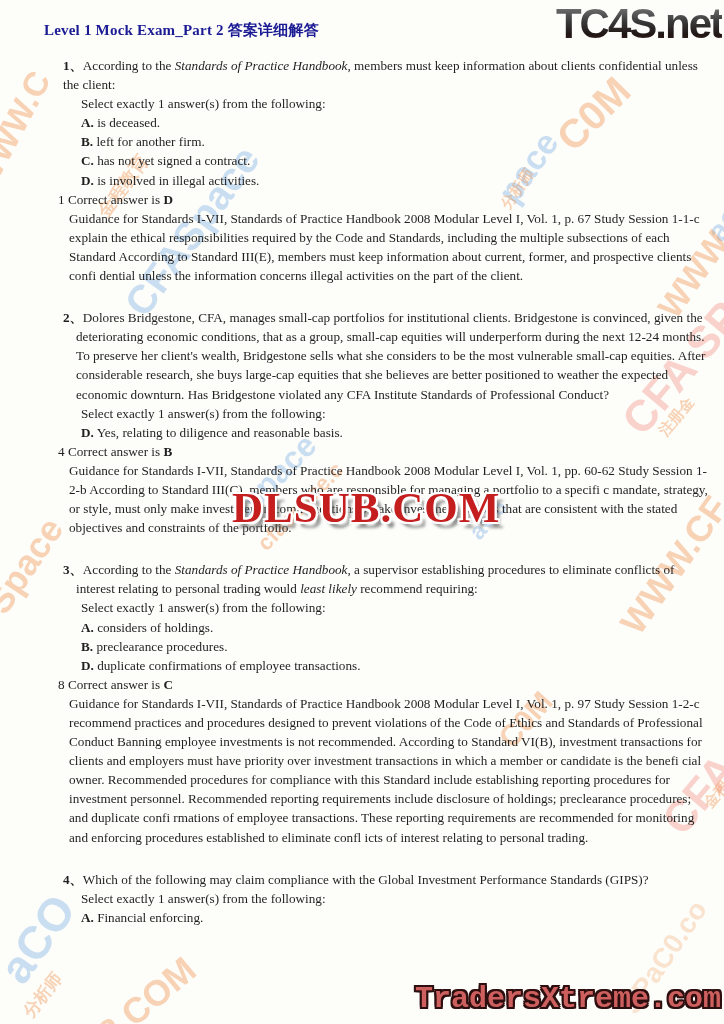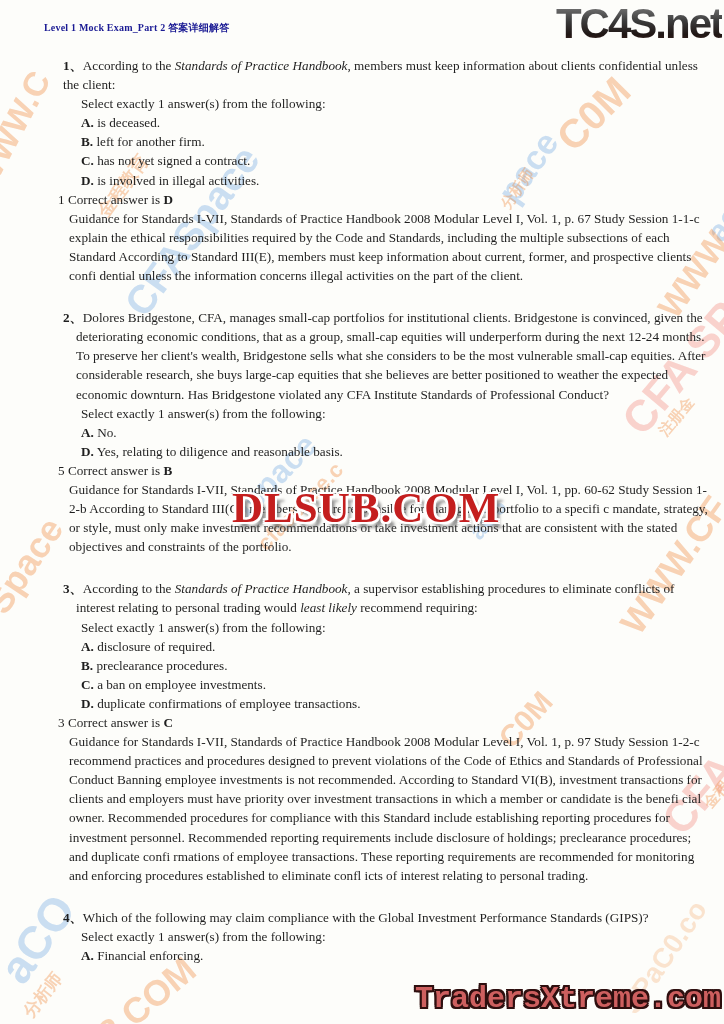--- a/index.html
+++ b/index.html
@@ -8,21 +8,21 @@
   
   .wm-layer{position:absolute;inset:0;z-index:1;}
   .wm{position:absolute;font-family:"Liberation Sans",sans-serif;font-weight:bold;
       transform-origin:0 0;white-space:nowrap;pointer-events:none;}
   .wm-orange{color:rgba(240,140,65,0.38);}
   .wm-orange2{color:rgba(244,170,105,0.30);}
   .wm-blue{color:rgba(125,175,228,0.40);}
   .wm-pink{color:rgba(243,150,140,0.42);}
   
   .doc-title{position:absolute;left:44px;top:21px;z-index:3;
-             font-weight:bold;font-size:10px;color:#1b1b94;letter-spacing:0.2px;}
+             font-weight:bold;font-size:15px;color:#1b1b94;letter-spacing:0.2px;}
   .content{position:absolute;left:44px;top:56px;width:666px;z-index:2;
            font-size:13.2px;line-height:19.1px;color:#1f1f1f;}
   .question{margin-bottom:23px;margin-left:19px;}
   .stem.hang{padding-left:13px;text-indent:-13px;}
   .qnum{font-weight:bold;}
   .em{font-style:italic;}
   .select-line{font-weight:normal;margin-left:18px;}
   .option{margin-left:18px;}
   .option b{font-weight:bold;}
   .answer-line{margin-left:-5px;}
@@ -88,33 +88,31 @@
         <div class="option"><b>A.</b><span> is deceased.</span></div>
         <div class="option"><b>B.</b><span> left for another firm.</span></div>
         <div class="option"><b>C.</b><span> has not yet signed a contract.</span></div>
         <div class="option"><b>D.</b><span> is involved in illegal activities.</span></div>
         <div class="answer-line"><span>1 Correct answer is </span><b>D</b></div>
         <div class="guidance">Guidance for Standards I-VII, Standards of Practice Handbook 2008 Modular Level I, Vol. 1, p. 67 Study Session 1-1-c explain the ethical responsibilities required by the Code and Standards, including the multiple subsections of each Standard According to Standard III(E), members must keep information about current, former, and prospective clients confi dential unless the information concerns illegal activities on the part of the client.</div>
       </div>
       <div class="question">
         <div class="stem hang"><span class="qnum">2、</span><span>Dolores Bridgestone, CFA, manages small-cap portfolios for institutional clients. Bridgestone is convinced, given the deteriorating economic conditions, that as a group, small-cap equities will underperform during the next 12-24 months. To preserve her client's wealth, Bridgestone sells what she considers to be the most vulnerable small-cap equities. After considerable research, she buys large-cap equities that she believes are better positioned to weather the expected economic downturn. Has Bridgestone violated any CFA Institute Standards of Professional Conduct?</span></div>
         <div class="select-line">Select exactly 1 answer(s) from the following:</div>
-        <div class="option"><b>A.</b><span> No.</span></div>
         <div class="option"><b>D.</b><span> Yes, relating to diligence and reasonable basis.</span></div>
-        <div class="answer-line"><span>5 Correct answer is </span><b>B</b></div>
+        <div class="answer-line"><span>4 Correct answer is </span><b>B</b></div>
         <div class="guidance">Guidance for Standards I-VII, Standards of Practice Handbook 2008 Modular Level I, Vol. 1, pp. 60-62 Study Session 1-2-b According to Standard III(C), members who are responsible for managing a portfolio to a specifi c mandate, strategy, or style, must only make investment recommendations or take investment actions that are consistent with the stated objectives and constraints of the portfolio.</div>
       </div>
       <div class="question">
         <div class="stem hang"><span class="qnum">3、</span><span>According to the </span><span class="em">Standards of Practice Handbook</span><span>, a supervisor establishing procedures to eliminate conflicts of interest relating to personal trading would </span><span class="em">least likely</span><span> recommend requiring:</span></div>
         <div class="select-line">Select exactly 1 answer(s) from the following:</div>
-        <div class="option"><b>A.</b><span> disclosure of required.</span></div>
+        <div class="option"><b>A.</b><span> considers of holdings.</span></div>
         <div class="option"><b>B.</b><span> preclearance procedures.</span></div>
-        <div class="option"><b>C.</b><span> a ban on employee investments.</span></div>
         <div class="option"><b>D.</b><span> duplicate confirmations of employee transactions.</span></div>
-        <div class="answer-line"><span>3 Correct answer is </span><b>C</b></div>
+        <div class="answer-line"><span>8 Correct answer is </span><b>C</b></div>
         <div class="guidance">Guidance for Standards I-VII, Standards of Practice Handbook 2008 Modular Level I, Vol. 1, p. 97 Study Session 1-2-c recommend practices and procedures designed to prevent violations of the Code of Ethics and Standards of Professional Conduct Banning employee investments is not recommended. According to Standard VI(B), investment transactions for clients and employers must have priority over investment transactions in which a member or candidate is the benefi cial owner. Recommended procedures for compliance with this Standard include establishing reporting procedures for investment personnel. Recommended reporting requirements include disclosure of holdings; preclearance procedures; and duplicate confi rmations of employee transactions. These reporting requirements are recommended for monitoring and enforcing procedures established to eliminate confl icts of interest relating to personal trading.</div>
       </div>
       <div class="question">
         <div class="stem hang"><span class="qnum">4、</span><span>Which of the following may claim compliance with the Global Investment Performance Standards (GIPS)?</span></div>
         <div class="select-line">Select exactly 1 answer(s) from the following:</div>
         <div class="option"><b>A.</b><span> Financial enforcing.</span></div>
       </div>
     </div>
 
   <div class="logo-dlsub">DLSUB.COM</div>

